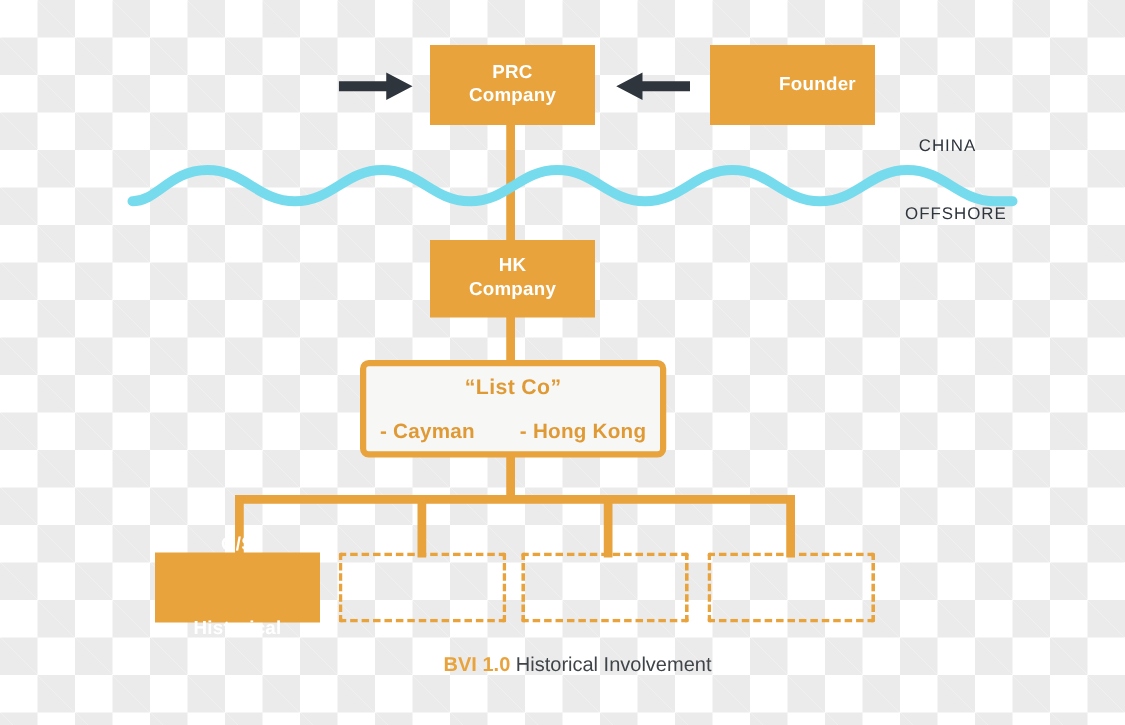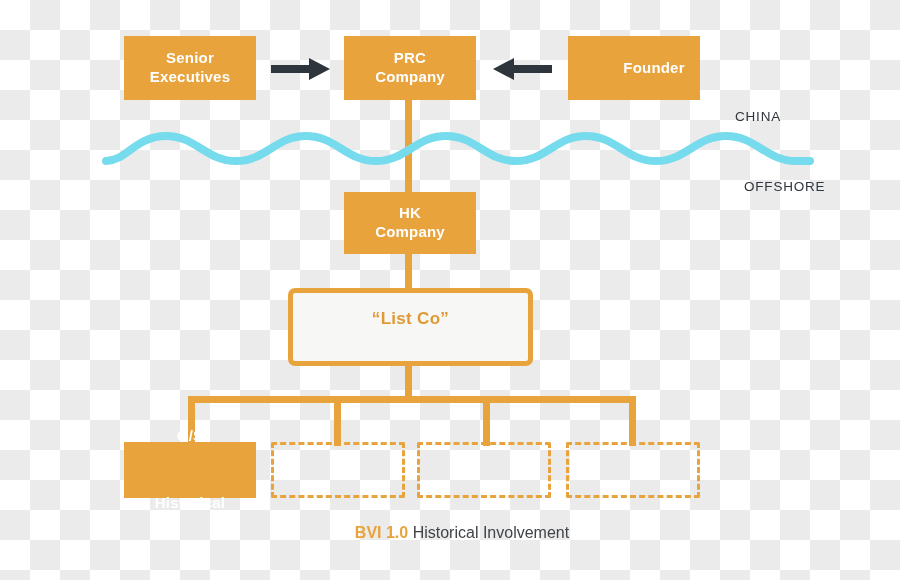--- a/index.html
+++ b/index.html
@@ -148,26 +148,22 @@
   <svg id="wave" viewBox="0 0 716 56" preserveAspectRatio="none" xmlns="http://www.w3.org/2000/svg">
     <path d="M6,35 C26,35 36,10 66,10 C96,10 106,35 136,35
              C166,35 176,10 206,10 C236,10 246,35 276,35
              C306,35 316,10 346,10 C376,10 386,35 416,35
              C446,35 456,10 486,10 C516,10 526,35 556,35
              C586,35 596,10 626,10 C656,10 666,35 696,35
              L710,35" fill="none" stroke="#76dbed" stroke-width="8" stroke-linecap="round" stroke-linejoin="round"></path>
   </svg>
 
   <div class="zone-label" style="left:735px; top:109px;">CHINA</div>
-  <div class="zone-label" style="left:724px; top:179px;margin-left:20px;">OFFSHORE</div>
-
-  <div class="node solid" style="left:124px; top:36px; width:132px; height:64px;">
-    <span class="line">Senior</span>
-    <span class="line">Executives</span>
-  </div>
+  <div class="zone-label" style="left:724px; top:163px;">OFFSHORE</div>
+
 
   <div class="node solid" style="left:344px; top:36px; width:132px; height:64px;">
     <span class="line">PRC</span>
     <span class="line">Company</span>
   </div>
 
   <div class="node solid" style="left:568px; top:36px; width:132px; height:64px;padding-left:40px;">
     <span class="line">Founder</span>
   </div>
 
@@ -179,20 +175,24 @@
     <path d="M60,8 L22,8 L22,1 L1,12 L22,23 L22,16 L60,16 Z" fill="#2e353d"></path>
   </svg>
 
   <div class="node solid" style="left:344px; top:192px; width:132px; height:62px;">
     <span class="line">HK</span>
     <span class="line">Company</span>
   </div>
 
   <div class="node outlined" style="left:288px; top:288px; width:245px; height:78px;">
     <span class="listco-title">“List Co”</span>
+    <span class="listco-row">
+      <span>- Cayman</span>
+      <span>- Hong Kong</span>
+    </span>
   </div>
 
   <div class="node solid" style="left:124px; top:442px; width:132px; height:56px;gap:48px;">
     <span class="line">O/S</span>
     <span class="line">Historical</span>
   </div>
 
   <div class="node dashed" style="left:271px; top:442px; width:134px; height:56px;"></div>
   <div class="node dashed" style="left:417px; top:442px; width:134px; height:56px;"></div>
   <div class="node dashed" style="left:566px; top:442px; width:134px; height:56px;"></div>

